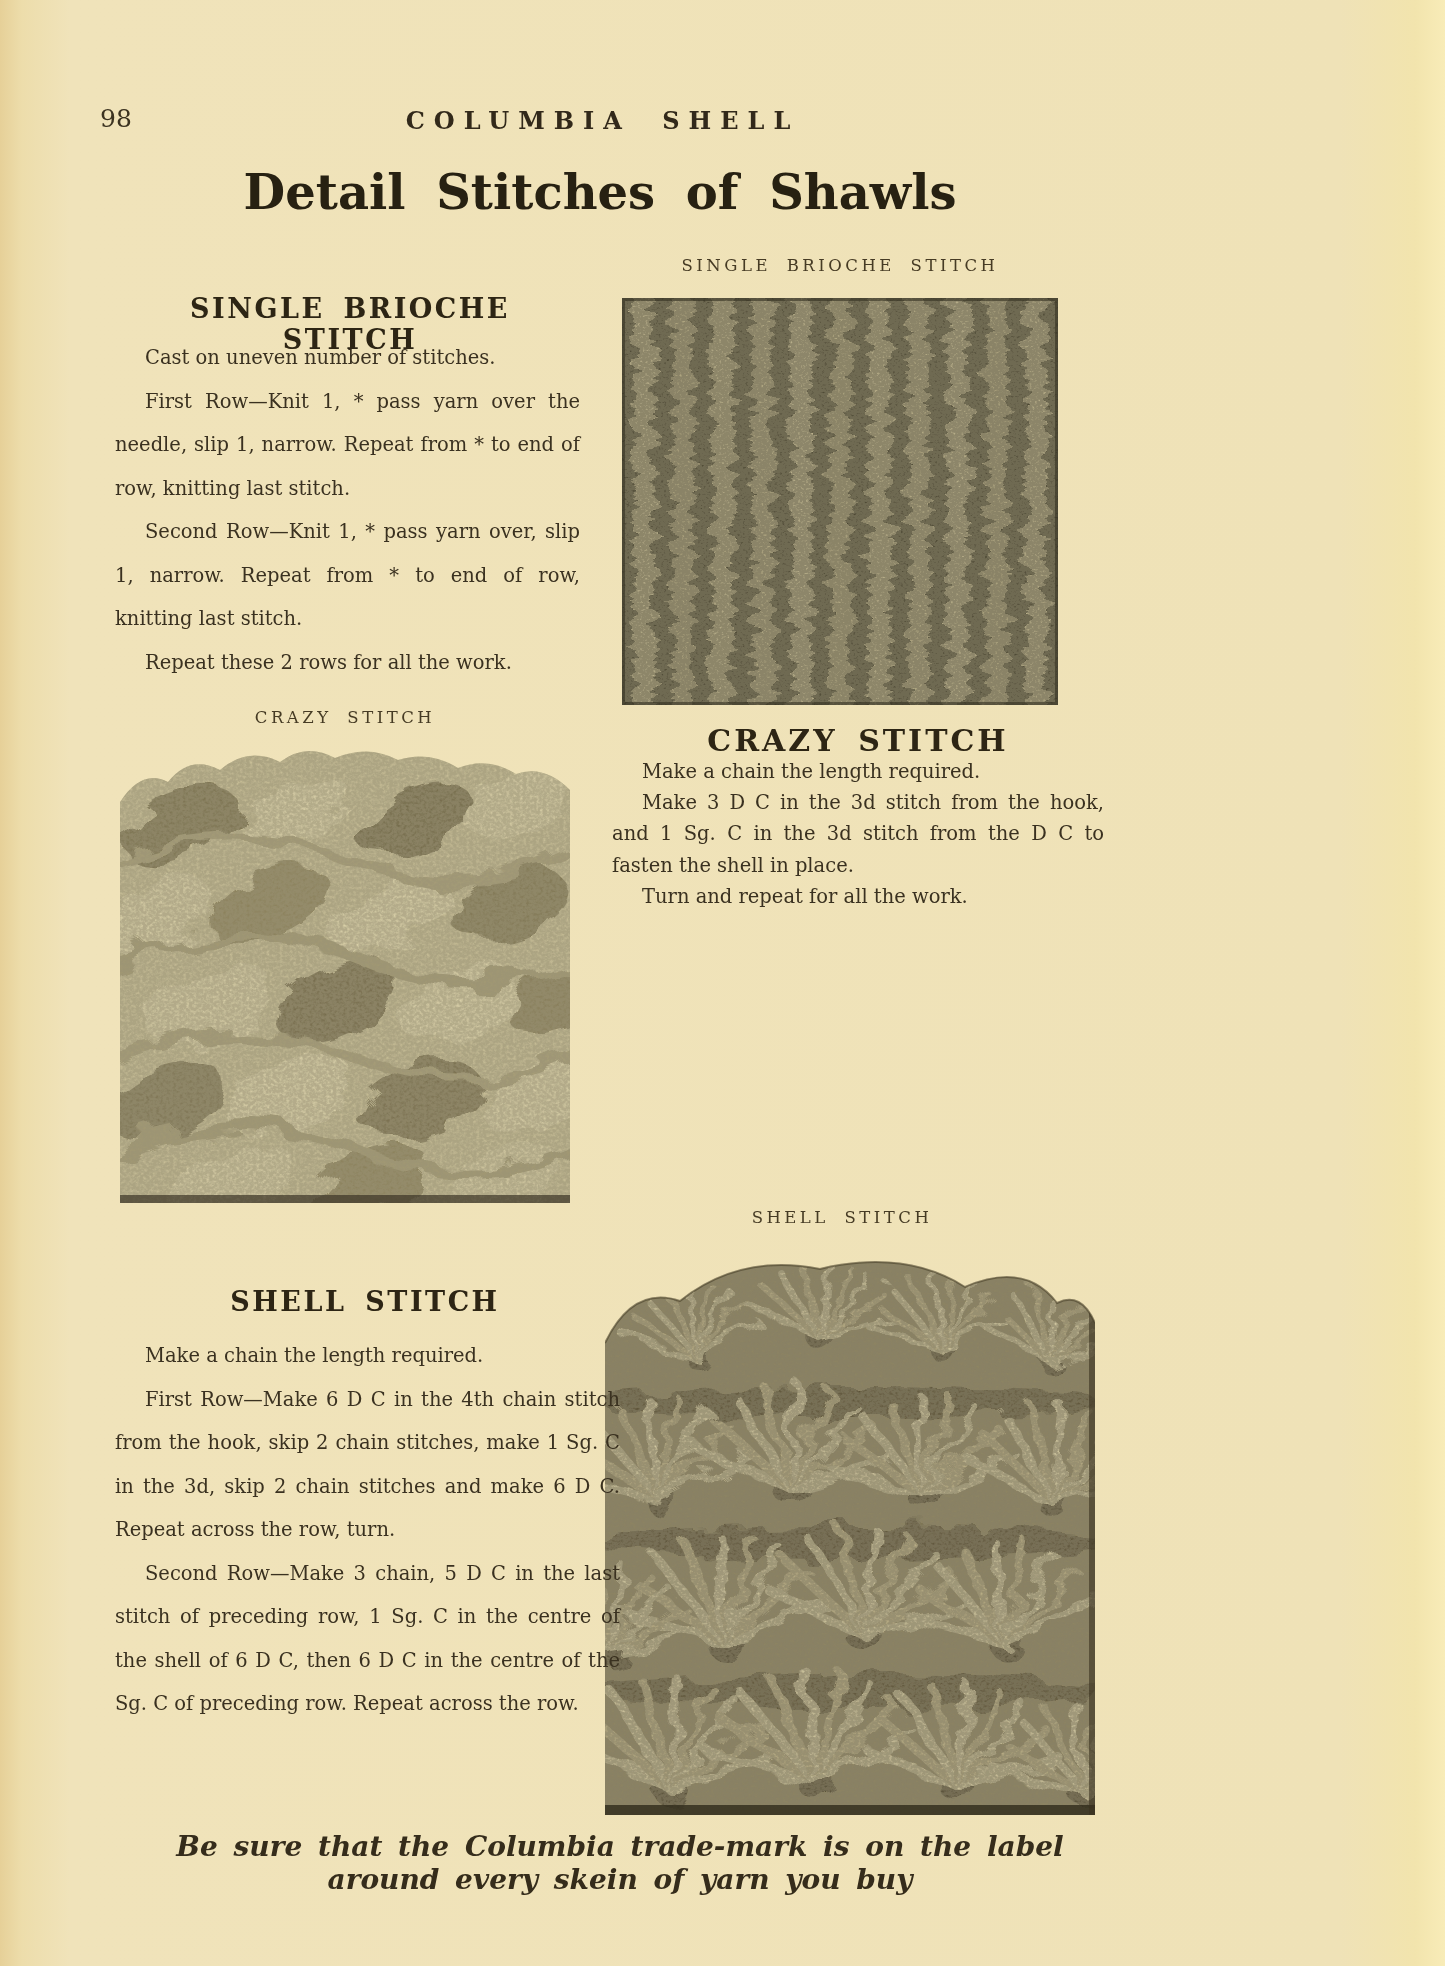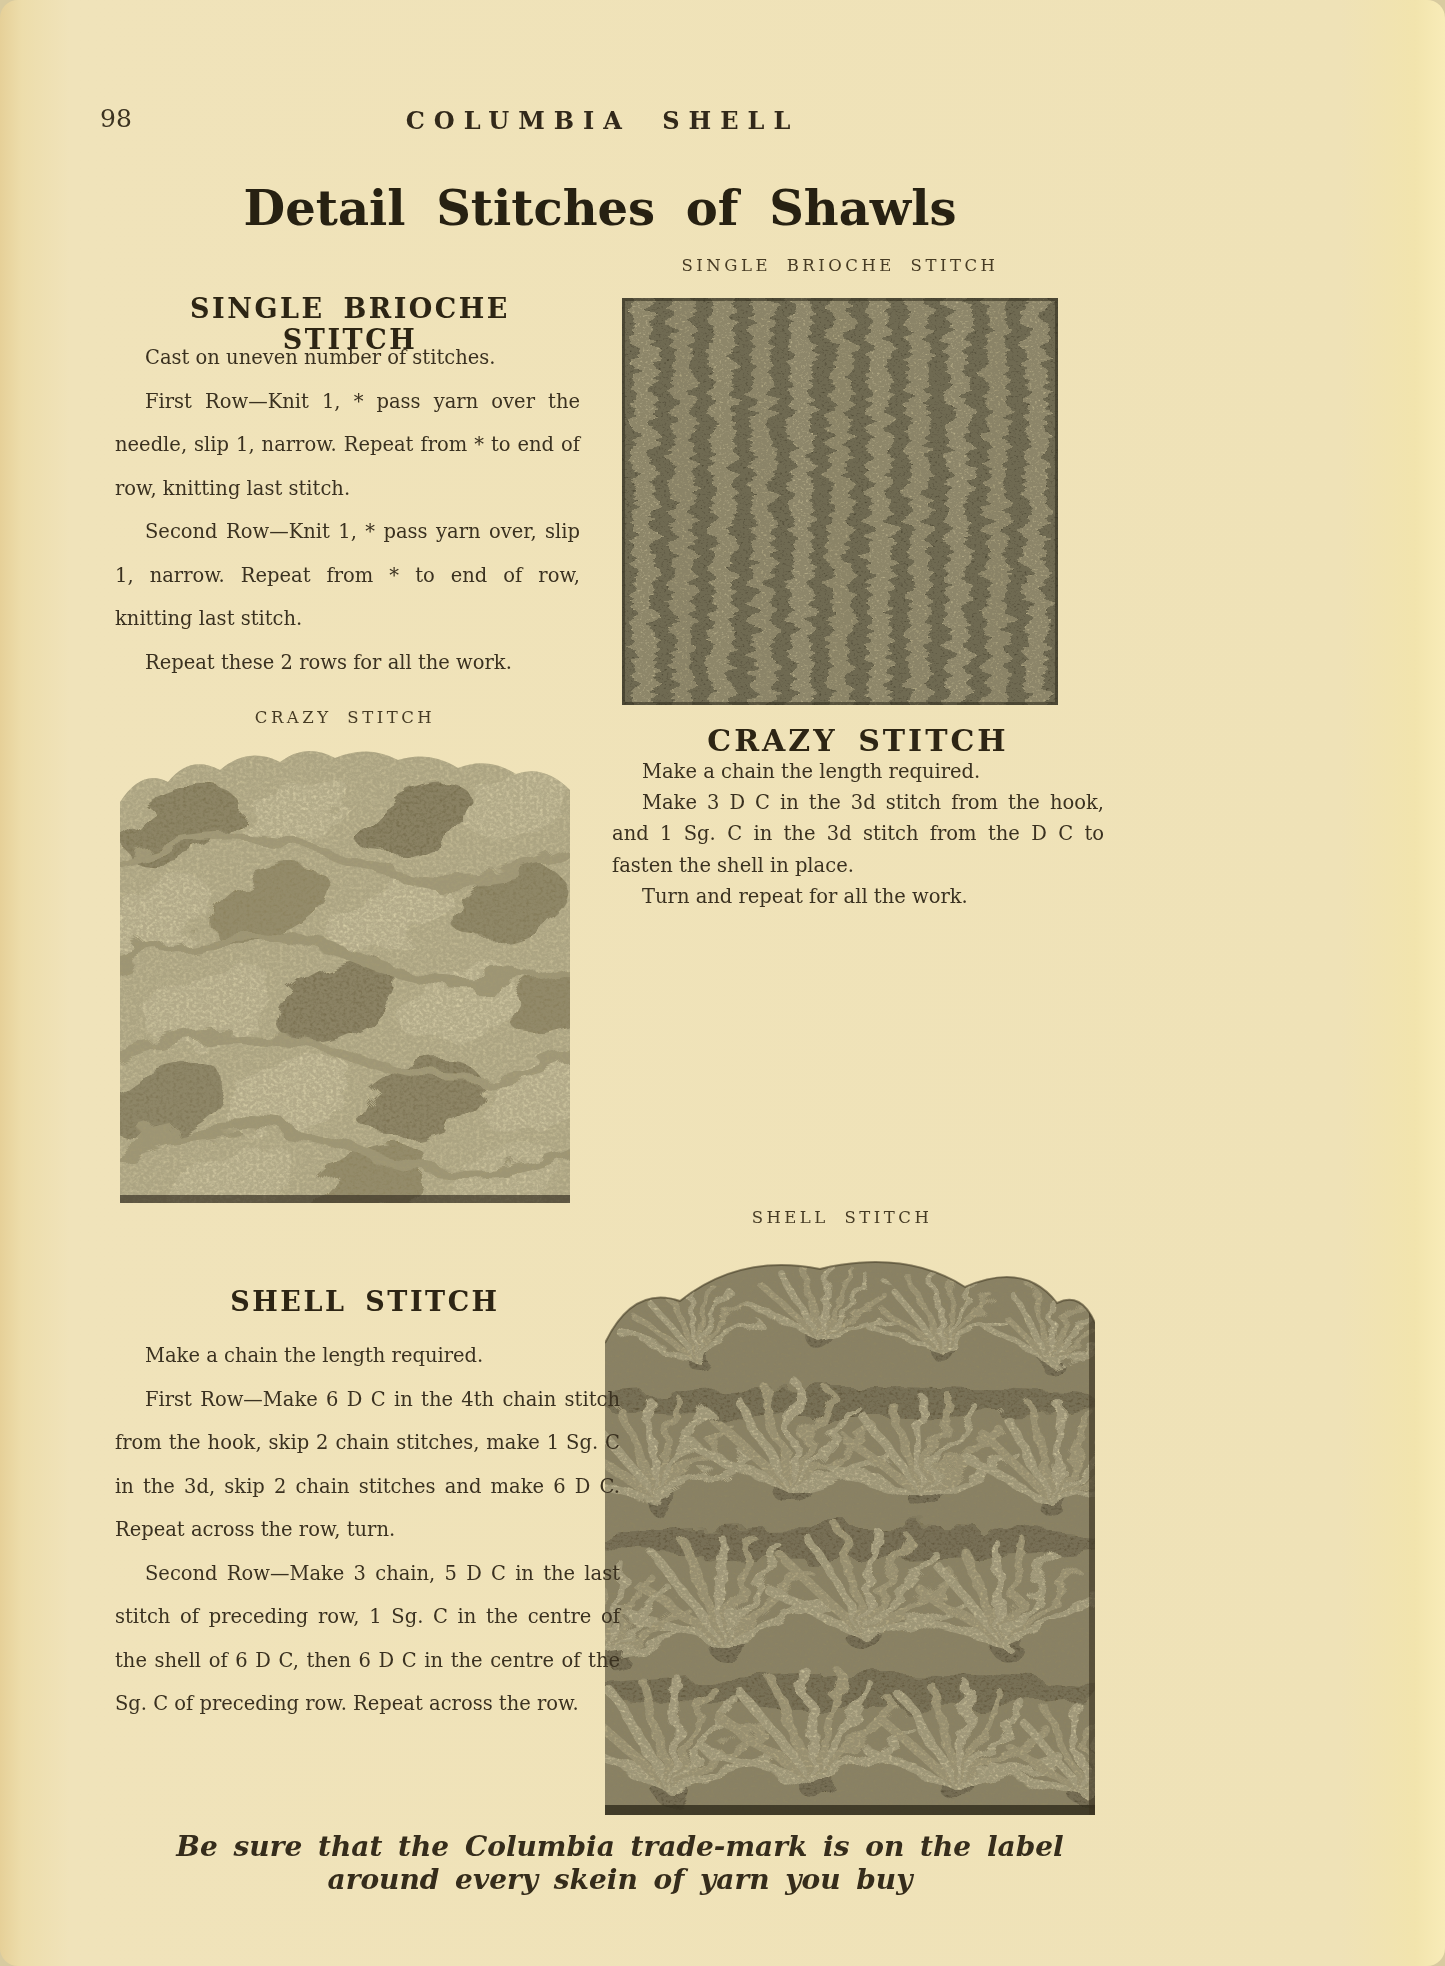--- a/index.html
+++ b/index.html
@@ -5,27 +5,26 @@
   html,body{margin:0;padding:0;background:#d8cba0;}
   #page{
     position:relative;
     width:1445px;height:1966px;
     margin:0 auto;
     background:
       linear-gradient(90deg,#e6d098 0px,#edddab 22px,#f0e3ba 70px,#efe2b7 1340px,#f2e4ad 1415px,#f8ecb8 1445px);
     font-family:"DejaVu Serif","Liberation Serif",serif;
     color:#3a3120;
     overflow:hidden;
-    border-radius:18px;
   }
   .abs{position:absolute;}
   .pagenum{left:100px;top:104px;font-size:25px;color:#3c3321;}
   .runhead{left:115px;width:975px;top:106px;text-align:center;font-size:24px;
     letter-spacing:9px;word-spacing:14px;color:#32291a;font-weight:600;}
-  .title{left:100px;width:1000px;top:180px;text-align:center;font-size:48px;
+  .title{left:100px;width:1000px;top:164px;text-align:center;font-size:48px;
     font-weight:700;word-spacing:14px;color:#272112;}
   .smallcap{font-size:16.5px;letter-spacing:3.5px;word-spacing:7px;color:#463b24;text-align:center;}
   .cap-brioche{left:622px;width:436px;top:256px;}
   .cap-crazy{left:120px;width:450px;top:708px;}
   .cap-shell{left:612px;width:460px;top:1208px;}
   .colhead{text-align:center;font-weight:600;color:#2d2514;letter-spacing:2.5px;word-spacing:7px;}
   .h-brioche{left:120px;width:460px;top:293px;font-size:27px;}
   .h-crazy{left:612px;width:492px;top:723px;font-size:30px;letter-spacing:3px;}
   .h-shell{left:130px;width:470px;top:1286px;font-size:27px;}
   .txt{font-size:19.5px;text-align:justify;}

